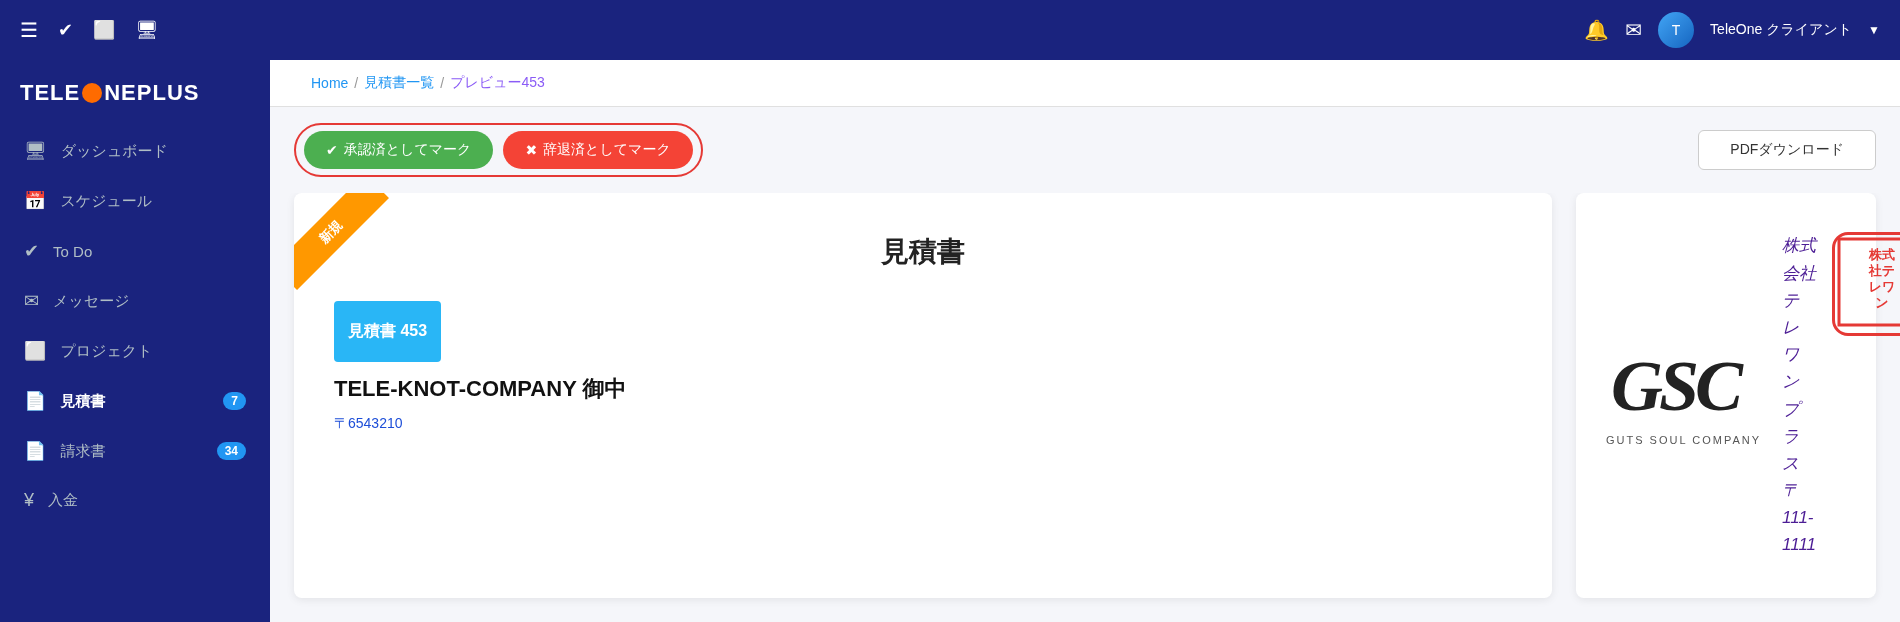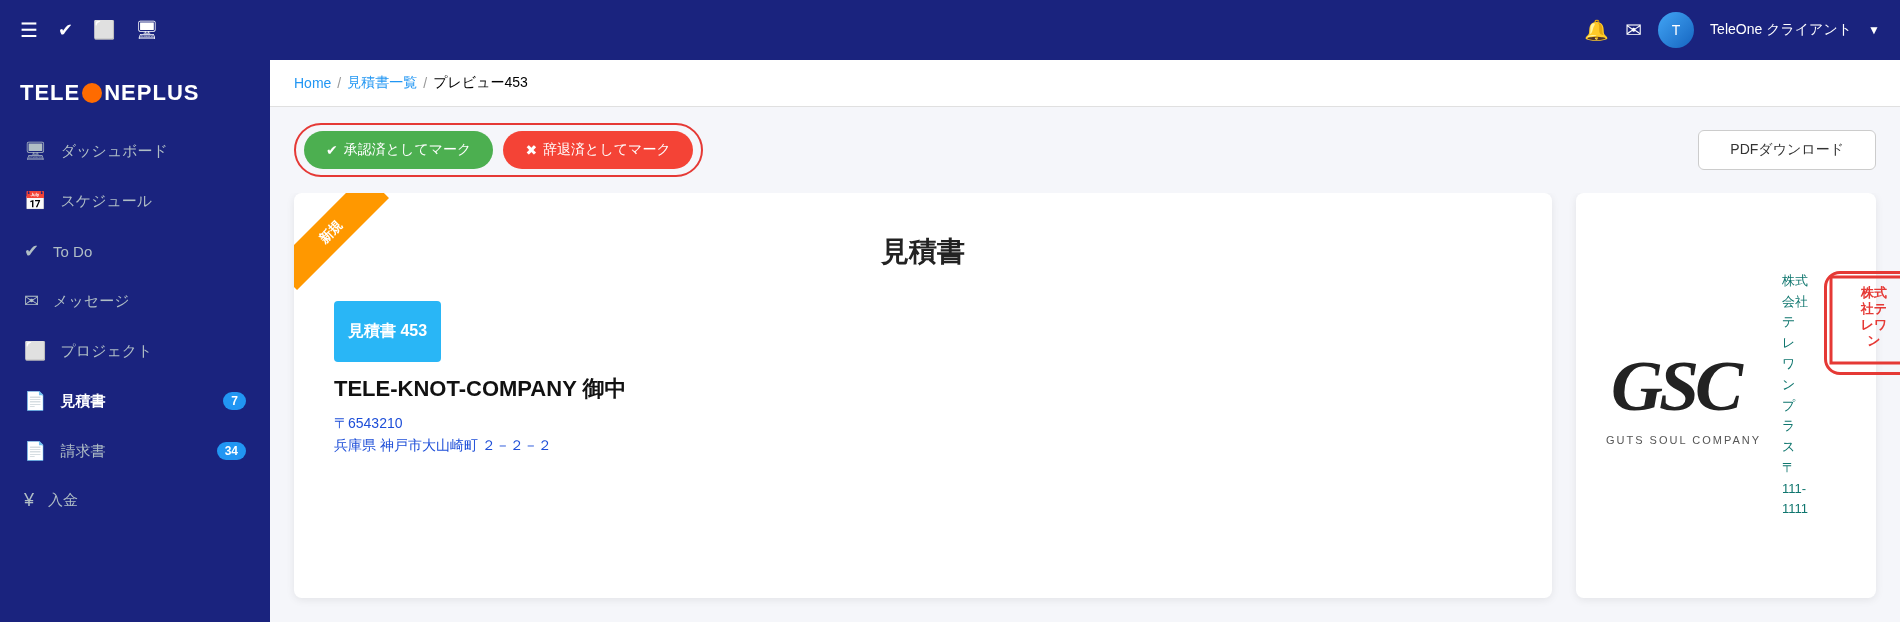--- a/index.html
+++ b/index.html
@@ -92,32 +92,32 @@
     .content-area {
       flex: 1;
       display: flex;
       flex-direction: column;
       overflow: hidden;
       background: #f5f6fa;
     }
 
     
     .breadcrumb {
-      padding: 14px 24px;
+      padding: 14px 41px;
       font-size: 14px;
       color: #666;
       background: white;
       border-bottom: 1px solid #e0e0e0;
       display: flex;
       align-items: center;
       gap: 6px;
     }
     .breadcrumb a { color: #2196f3; text-decoration: none; }
     .breadcrumb .sep { color: #999; }
-    .breadcrumb .current { color: #000000; }
+    .breadcrumb .current { color: #8b5cf6; }
 
     
     .action-bar {
       padding: 16px 24px;
       display: flex;
       align-items: center;
       gap: 16px;
       background: #f5f6fa;
     }
     .action-highlight-box {
@@ -272,25 +272,26 @@
       position: relative;
     }
     .stamp-inner {
       color: #e53935;
       font-size: 12px;
       text-align: center;
       line-height: 1.4;
       font-weight: bold;
     }
     .company-address-right {
-      font-size: 13px;
-      color: #0f766e;
+      font-size: 17px;
+      color: #4c1d95;
       line-height: 1.6;
       text-align: left;
       width: 100%;
+      font-style: italic;
     }
   </style>
 </head>
 <body>
 
 <div class="top-nav">
   <div class="top-nav-left">
     <span class="hamburger-icon">☰</span>
     <span class="nav-icon">✔</span>
     <span class="nav-icon">⬜</span>
@@ -377,21 +378,20 @@
     <div class="preview-area">
 
       <div class="quote-card">
         <div class="ribbon">
           <div class="ribbon-text">新規</div>
         </div>
         <h1 class="quote-title">見積書</h1>
         <div class="quote-number-badge">見積書 453</div>
         <div class="company-name-large">TELE-KNOT-COMPANY 御中</div>
         <div class="address-text">〒6543210</div>
-        <div class="address-text">兵庫県 神戸市大山崎町 ２－２－２</div>
       </div>
 
       <div class="company-info-right">
         <div class="gsc-logo">
           <div>
             <div class="gsc-letters" style="font-family: serif; font-style: italic;">
               
               <svg width="160" height="80" viewBox="0 0 160 80">
                 <text x="5" y="65" font-size="72" font-weight="900" font-style="italic" font-family="Georgia, serif" fill="#222">GSC</text>
               </svg>

